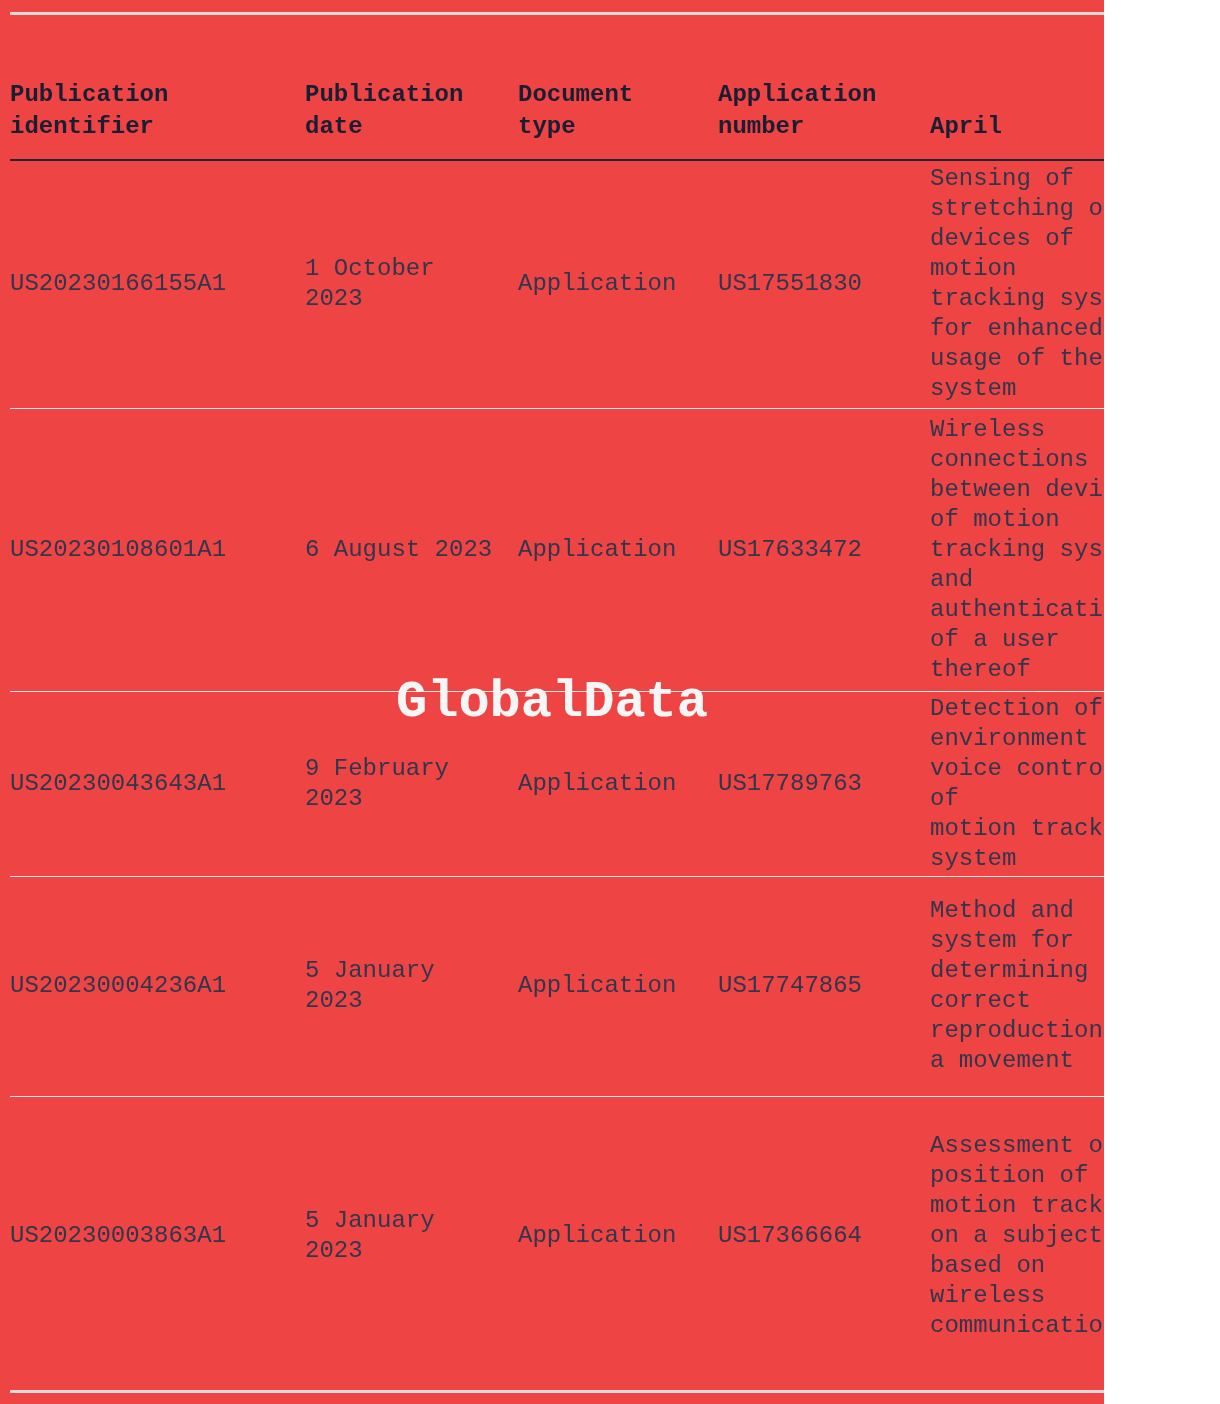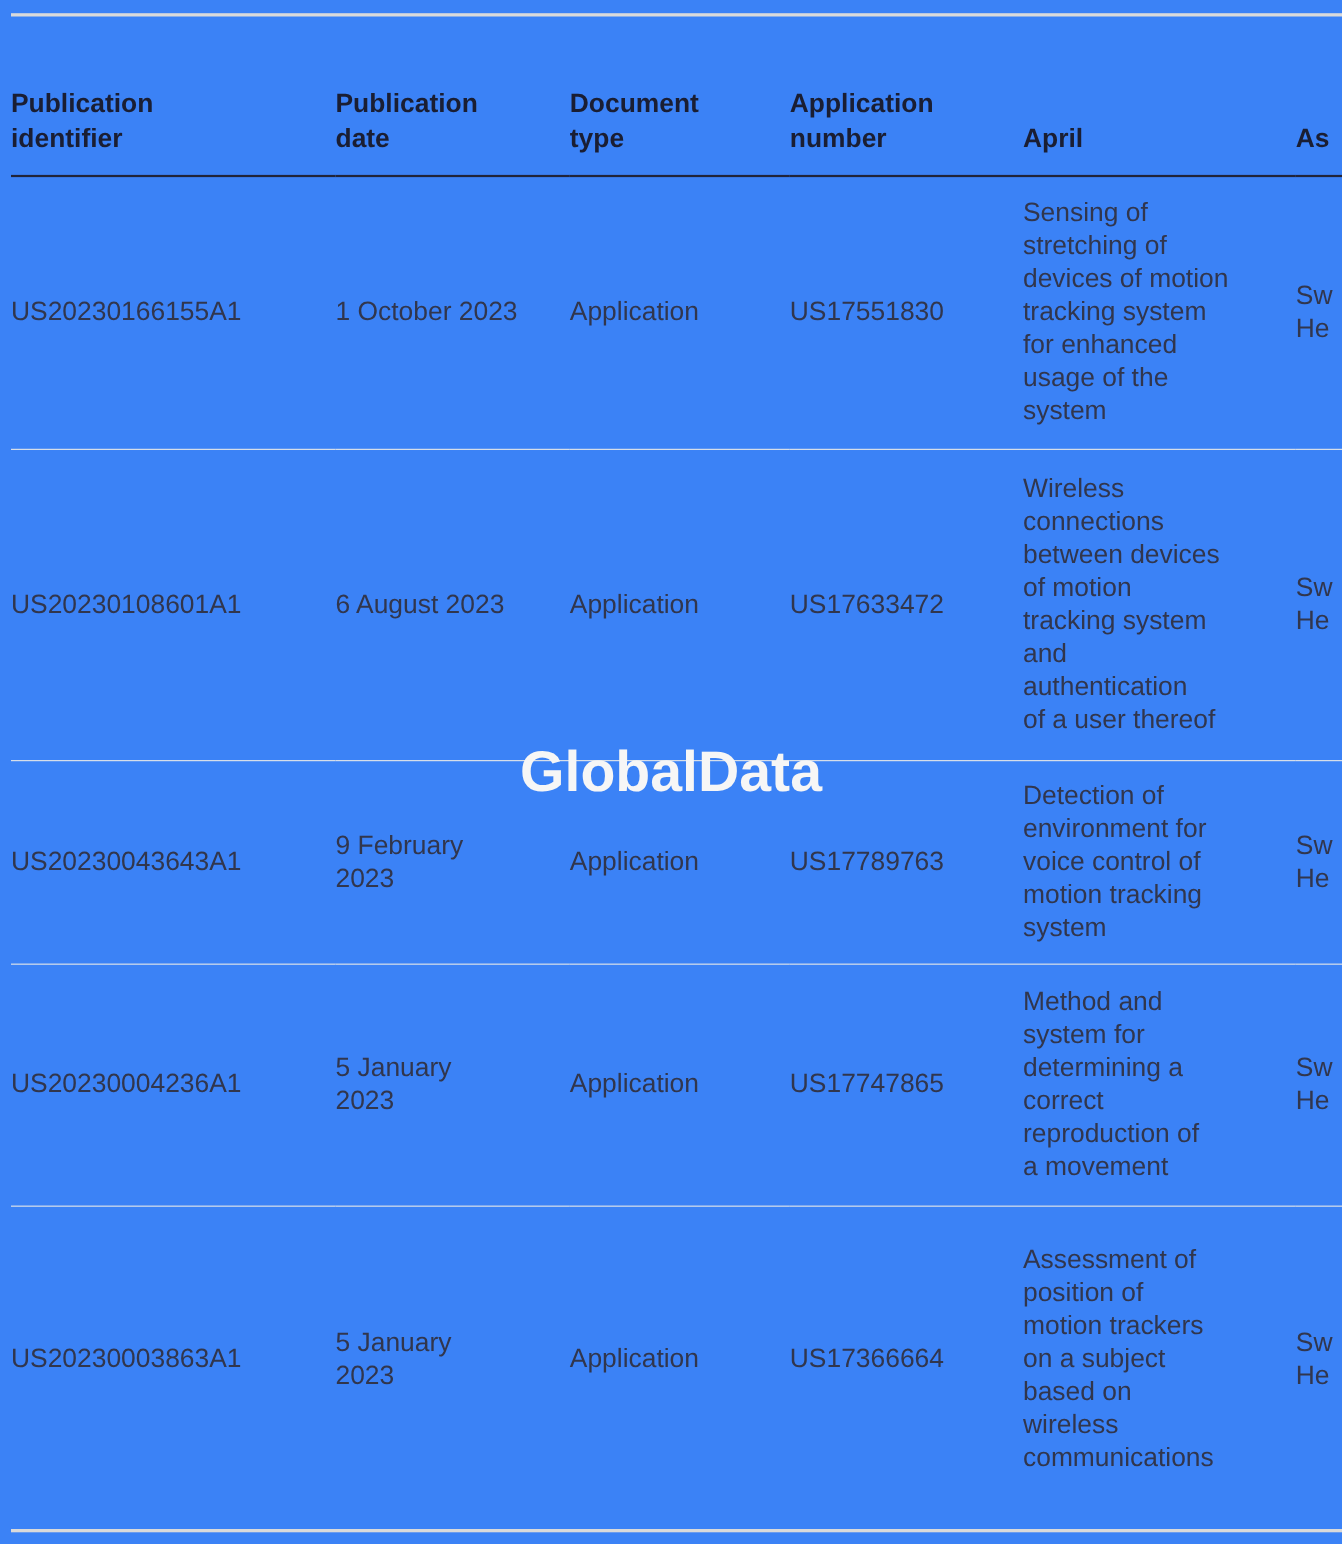--- a/index.html
+++ b/index.html
@@ -1,23 +1,23 @@
 <!DOCTYPE html>
 <html><head>
 <meta charset="utf-8">
 <style>
   * { margin: 0; padding: 0; box-sizing: border-box; }
   html, body { background: #ffffff; }
   .page {
     position: relative;
-    width: 1220px;
+    width: 1104px;
     height: 1404px;
-    background: #3b82f6;
+    background: #ef4444;
     overflow: hidden;
-    font-family: Liberation Sans, sans-serif;
+    font-family: Liberation Mono, monospace;
     color: #31364d;
   }
   .rule {
     position: absolute;
     left: 10px;
     right: 0;
     height: 3px;
     background: #dadada;
   }
   .rule-top { top: 12px; }

